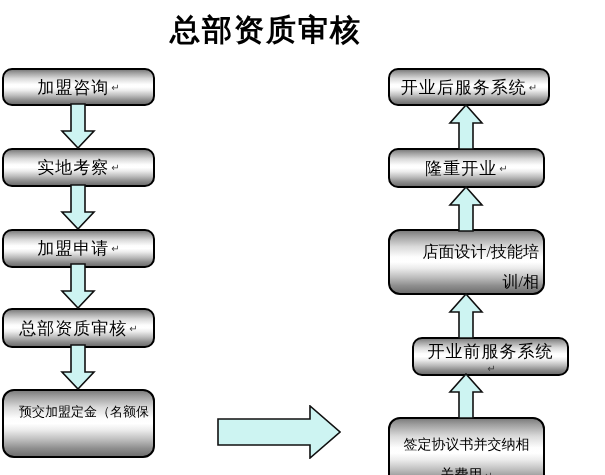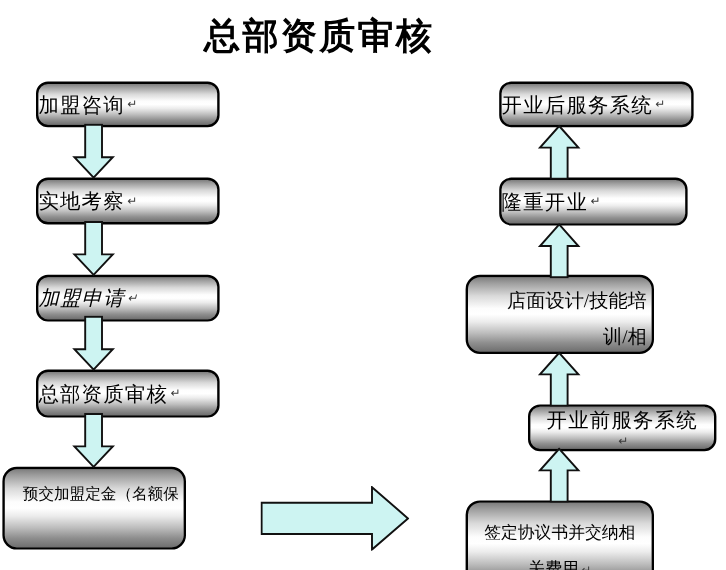--- a/index.html
+++ b/index.html
@@ -28,43 +28,43 @@
     border-radius:10px;
     background:linear-gradient(180deg,
       #7e7e7e 0%, #9e9e9e 8%, #d9d9d9 25%, #fdfdfd 42%,
       #ffffff 50%, #ececec 60%, #bdbdbd 75%, #8f8f8f 88%, #6f6f6f 100%);
     color:#000;
     overflow:hidden;
   }
   .node.single{
     display:flex;
     align-items:center;
+    justify-content:center;
     font-size:17px;
     letter-spacing:1px;
     white-space:nowrap;
-    margin-left:28px;
   }
   .node.multi{
     border-radius:12px;
     line-height:30px;
     text-align:right;
   }
   .pmark{
     font-size:10px;
     color:#3a3a3a;
     margin-left:2px;
     letter-spacing:0;
   }
   .arrow{position:absolute;}
   .arrow svg{display:block;}
   .arrow path{stroke:#111;stroke-width:1.6;stroke-linejoin:miter;}
   
   #b1{left:2px;top:68px;width:153px;height:38px;}
   #b2{left:2px;top:148px;width:153px;height:39px;}
-  #b3{left:2px;top:229px;width:153px;height:39px;font-style:italic;}
+  #b3{left:2px;top:229px;width:153px;height:39px;}
   #b4{left:2px;top:308px;width:153px;height:40px;}
   #b5{left:2px;top:389px;width:153px;height:69px;font-size:13px;padding:6px 4px 0 12px;}
   
   #r1{left:388px;top:68px;width:162px;height:38px;}
   #r2{left:388px;top:148px;width:157px;height:40px;}
   #r3{left:388px;top:229px;width:157px;height:66px;font-size:16px;padding:6px 4px 0 13px;}
   #r4{left:412px;top:337px;width:157px;height:39px;flex-direction:column;}
   #r5{left:388px;top:417px;width:157px;height:72px;font-size:14px;padding:11px 4px 0 4px;text-align:center;}
   
   #a1{left:60px;top:103px;}

